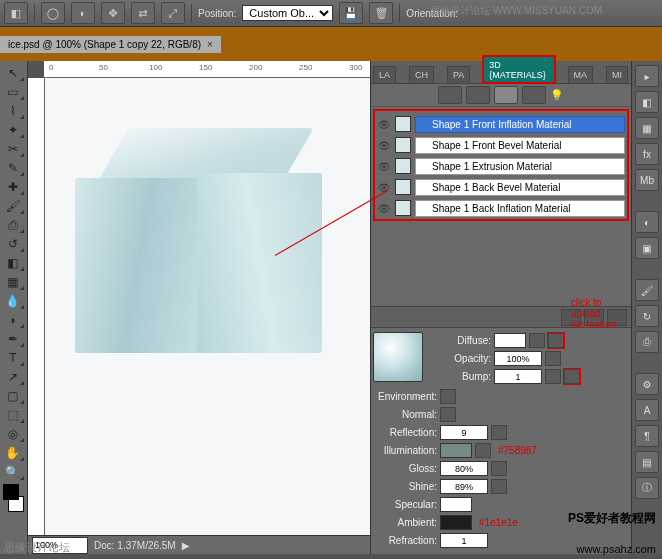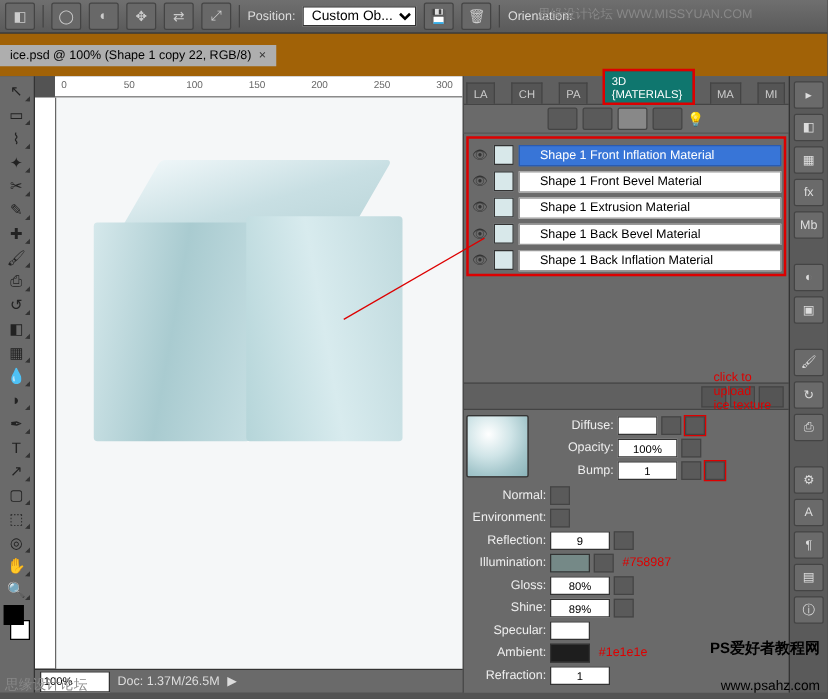--- a/index.html
+++ b/index.html
@@ -213,25 +213,25 @@
             </div>
           <div class="prow">
               <label>Bump:</label>
               <input class="val" value="1" style="">
               <span class="mini"></span>
               <span class="mini" style="outline:1px solid #d00"></span>
             </div>
         </div>
       </div>
       <div class="prow">
+          <label>Environment:</label>
+          <span class="mini"></span>
+        </div>
+      <div class="prow">
           <label>Normal:</label>
-          <span class="mini"></span>
-        </div>
-      <div class="prow">
-          <label>Environment:</label>
           <span class="mini"></span>
         </div>
       <div class="prow">
           <label>Reflection:</label>
           <input class="val" value="9" style="">
           <span class="mini"></span>
         </div>
       <div class="prow">
           <label>Illumination:</label>
           <span class="swatch" style="background:#758987"></span>

